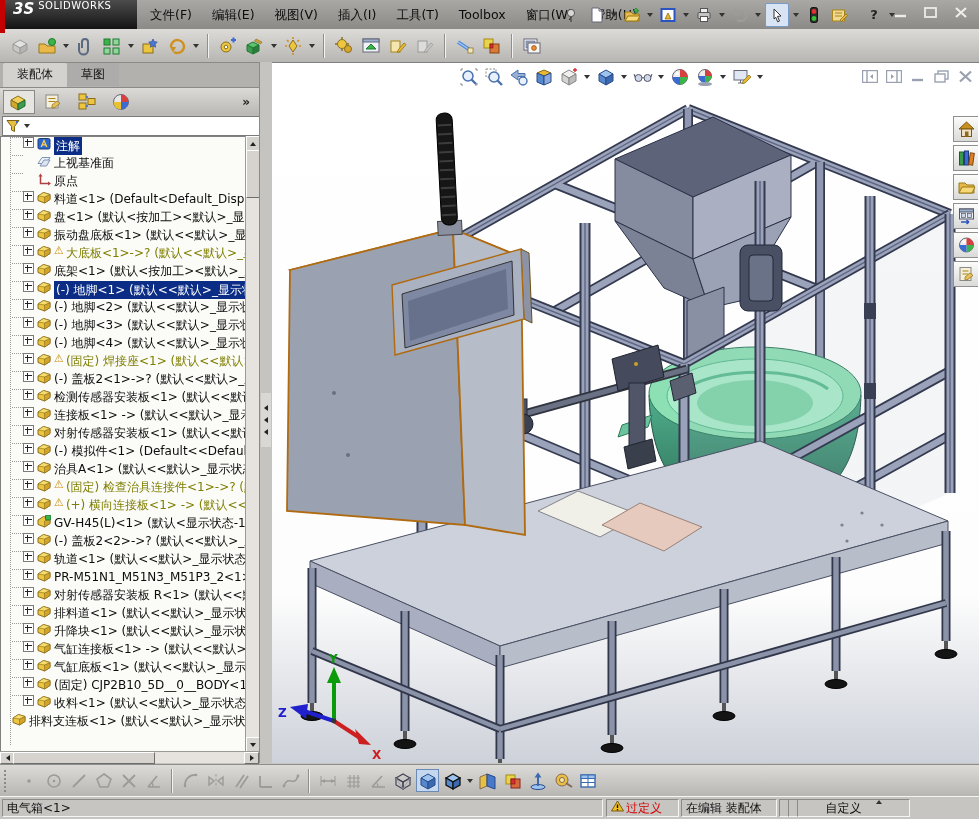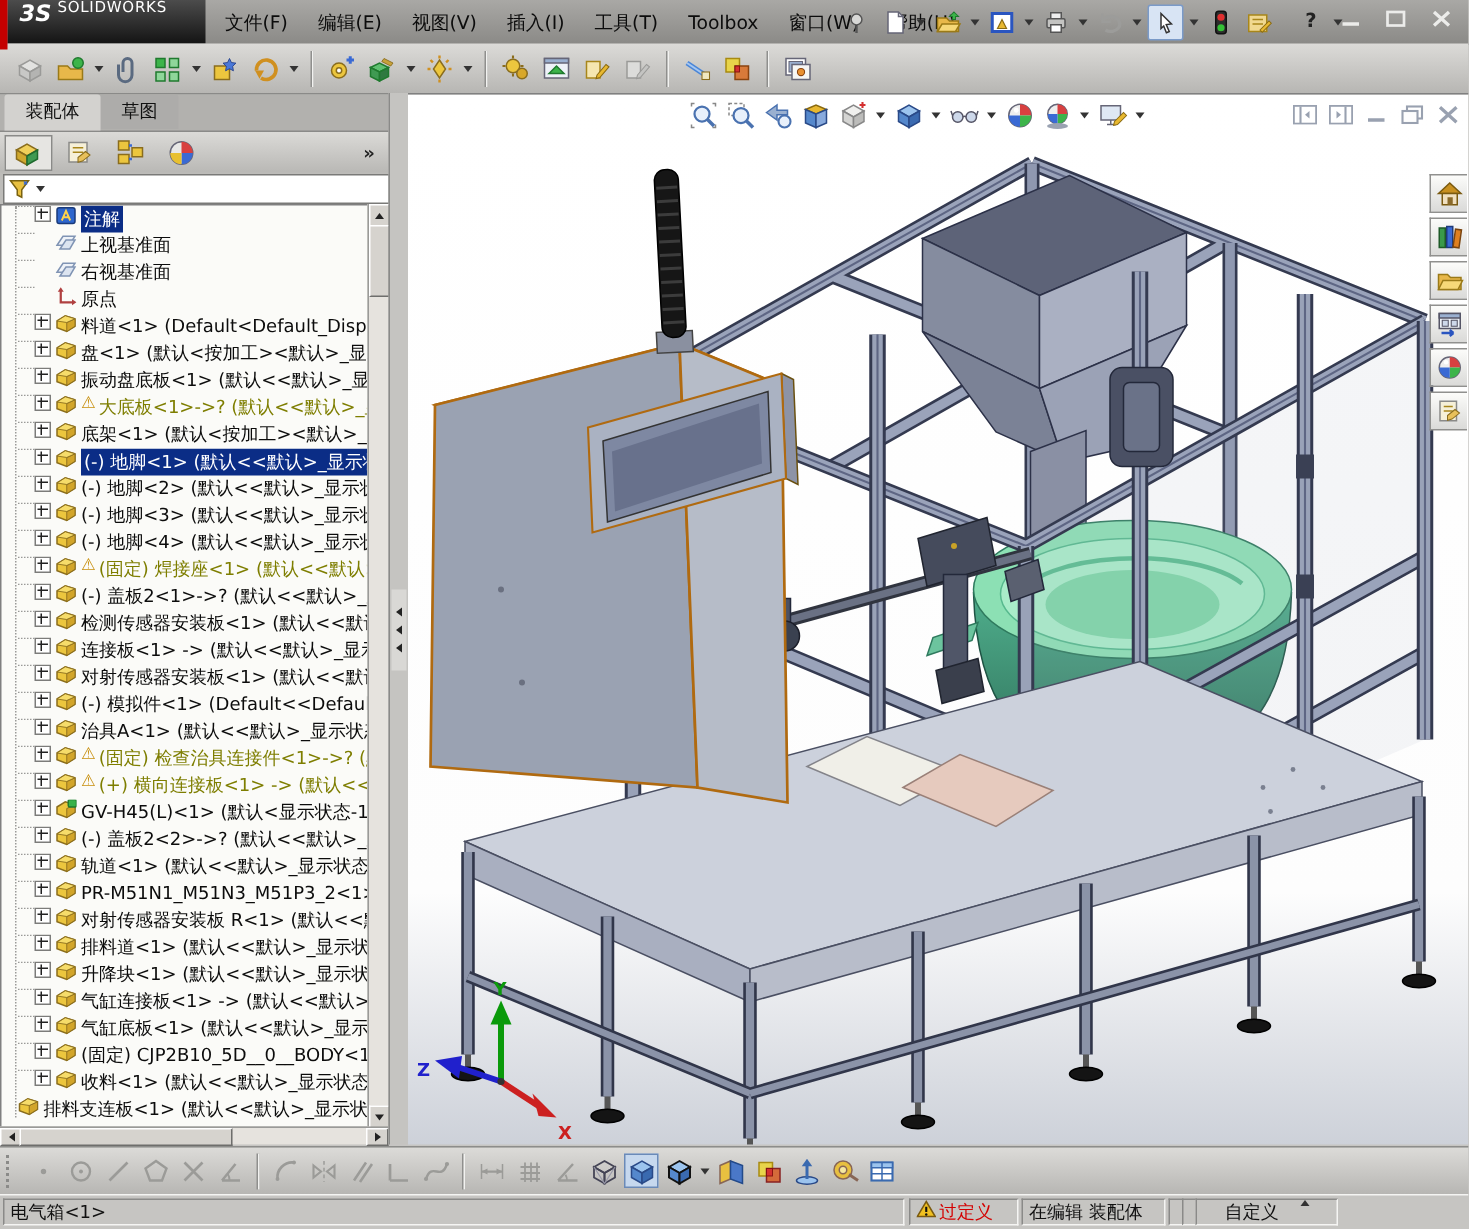--- a/index.html
+++ b/index.html
@@ -387,33 +387,20 @@
         <span class="ticon">
           <svg width="14" height="13">
             <polygon points="1,8.5 5,2.5 13,2.5 9,8.5" fill="#eef2f8" stroke="#8094b4"></polygon>
             <polygon points="3,11 7,5 13,5 9.5,11" fill="#dce4f0" stroke="#8094b4"></polygon>
           </svg>
         </span>
 
         <span class="tlabel">上视基准面</span>
       </div>
 
-      <div class="trow">
-        <span class="guide"></span>
-        <span class="exp" style="visibility: hidden;"></span>
-
-        <span class="ticon">
-          <svg width="14" height="13">
-            <polygon points="1,8.5 5,2.5 13,2.5 9,8.5" fill="#eef2f8" stroke="#8094b4"></polygon>
-            <polygon points="3,11 7,5 13,5 9.5,11" fill="#dce4f0" stroke="#8094b4"></polygon>
-          </svg>
-        </span>
-
-        <span class="tlabel">右视基准面</span>
-      </div>
 
       <div class="trow">
         <span class="guide"></span>
         <span class="exp" style="visibility: hidden;"></span>
 
         <span class="ticon">
           <svg width="14" height="13">
             <path d="M3.5,3 L3.5,10.5 L11.5,10.5" stroke="#b04040" stroke-width="1.5" fill="none"></path>
             <polygon points="1.5,3.5 3.5,0.5 5.5,3.5" fill="#b04040"></polygon>
             <polygon points="11,8.5 14,10.5 11,12.5" fill="#b04040"></polygon>
@@ -1366,18 +1353,18 @@
         <line x1="6.5" y1="4.5" x2="6.5" y2="8" stroke="#111" stroke-width="1.4"></line>
         <circle cx="6.5" cy="9.7" r="0.8" fill="#111"></circle>
       </svg>
     <span>过定义</span>
   </span>
   <span class="scell" style="left:681px;width:96px">
     <span>在编辑 装配体</span>
   </span>
   <span class="scell" style="left:779px;width:7px"></span>
   <span class="scell" style="left:788px;width:7px"></span>
-  <span class="scell" id="cell-units" style="left:797px;width:95px;justify-content:center">
+  <span class="scell" id="cell-units" style="left:797px;width:113px;justify-content:center">
     <span>自定义</span>
       <span class="dd-up"></span>
   </span>
 
 </div>
 
 </body></html>

